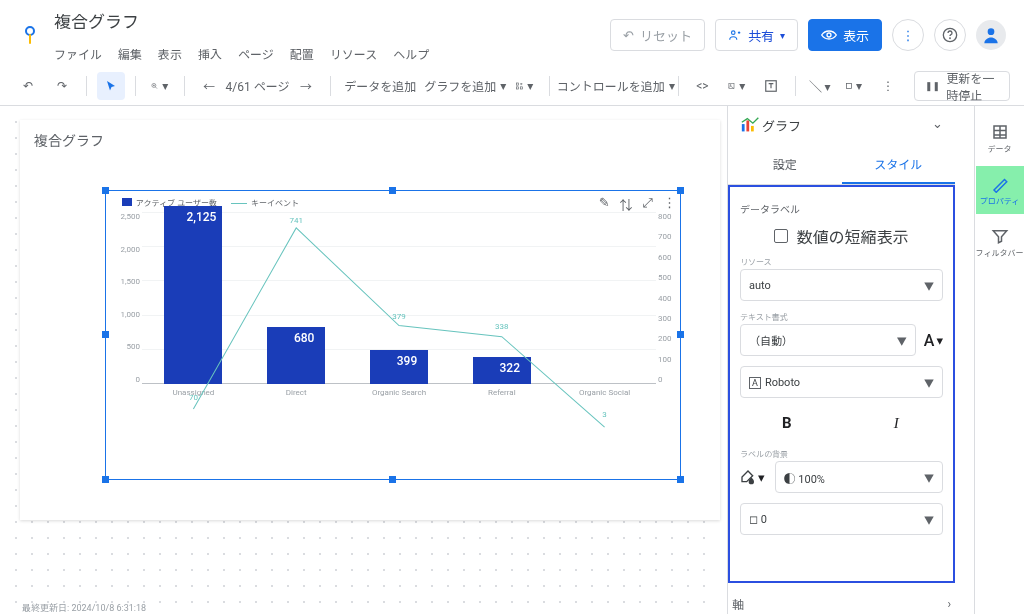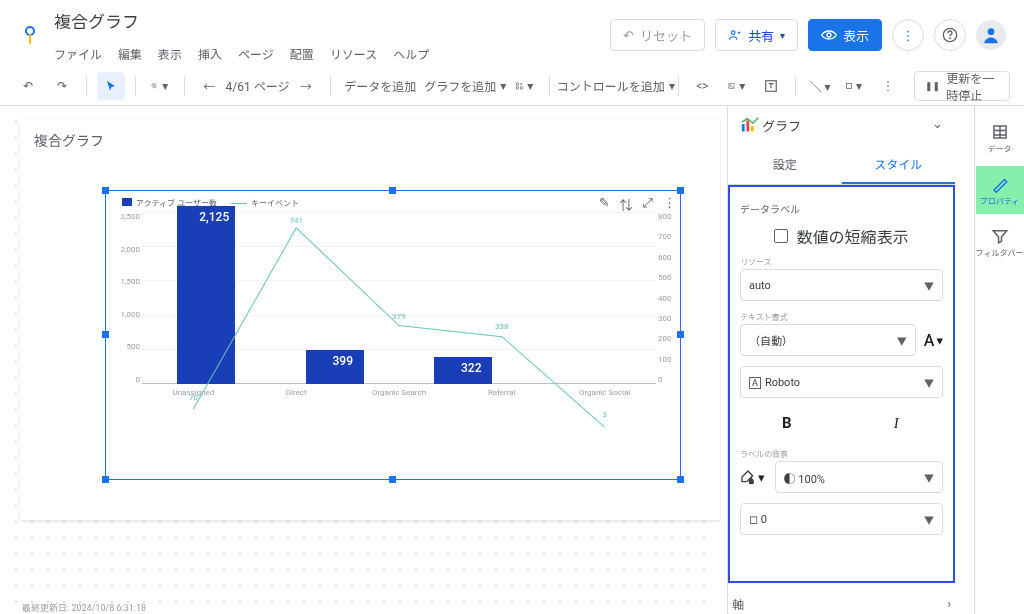--- a/index.html
+++ b/index.html
@@ -284,20 +284,25 @@
               <div></div>
               <div></div>
             </div>
           <div class="bars" id="bars">
               <div class="barwrap">
                 <div class="bar" style="height: 178.5px;">
                   <div class="val">2,125</div>
                 </div>
               </div>
               <div class="barwrap">
+                <div class="bar" style="height: 57.12px;">
+                  <div class="val">680</div>
+                </div>
+              </div>
+              <div class="barwrap">
                 <div class="bar" style="height: 33.516px;">
                   <div class="val">399</div>
                 </div>
               </div>
               <div class="barwrap">
                 <div class="bar" style="height: 27.048px;">
                   <div class="val">322</div>
                 </div>
               </div>
               <div class="barwrap">

